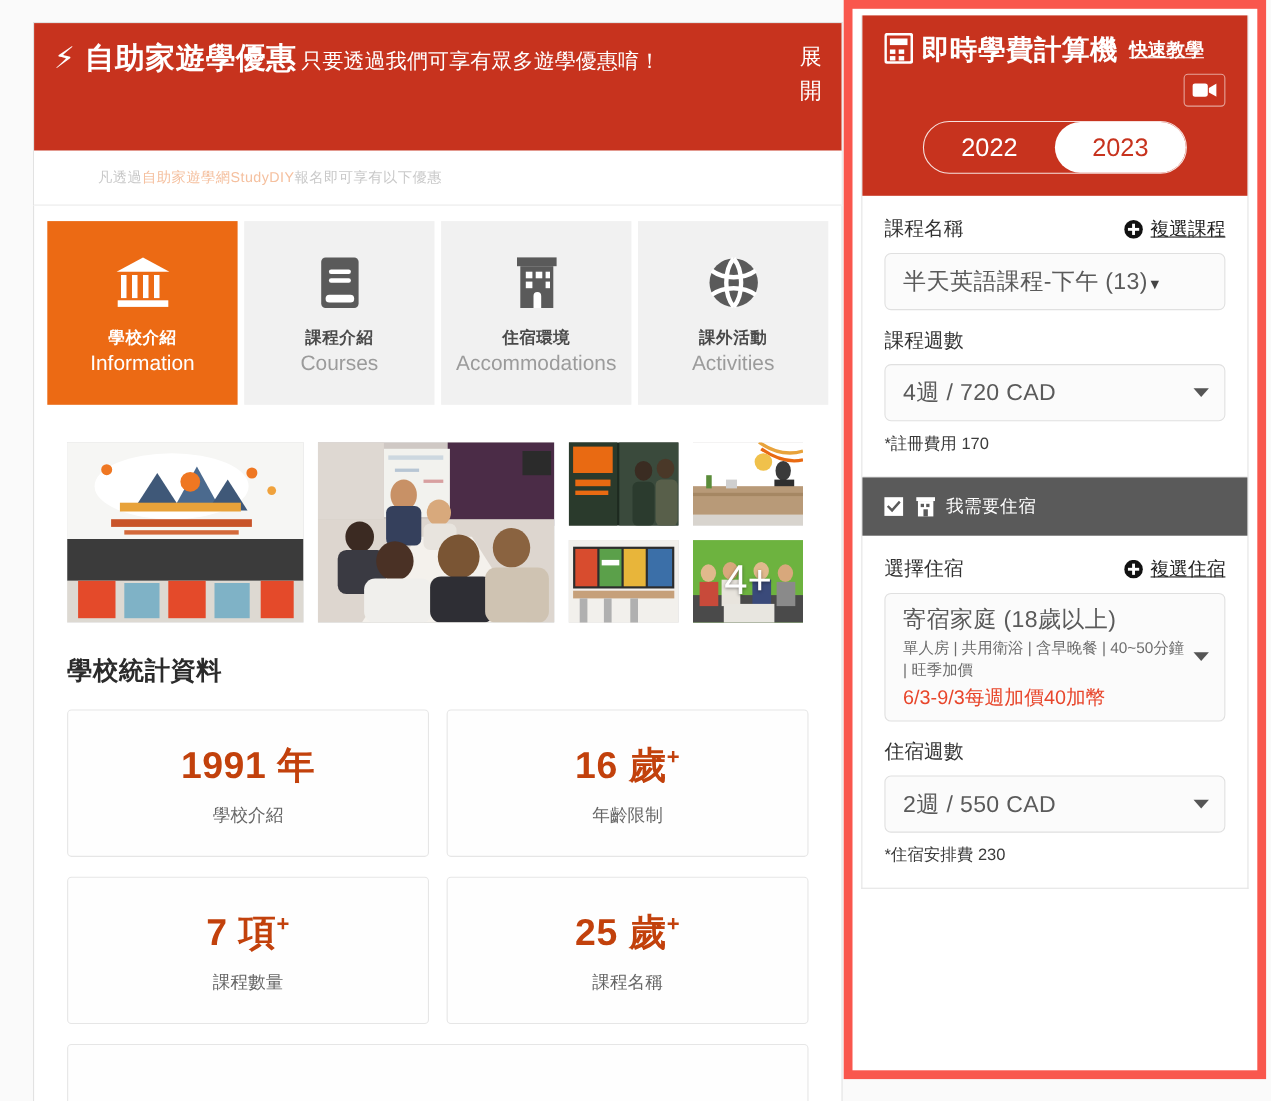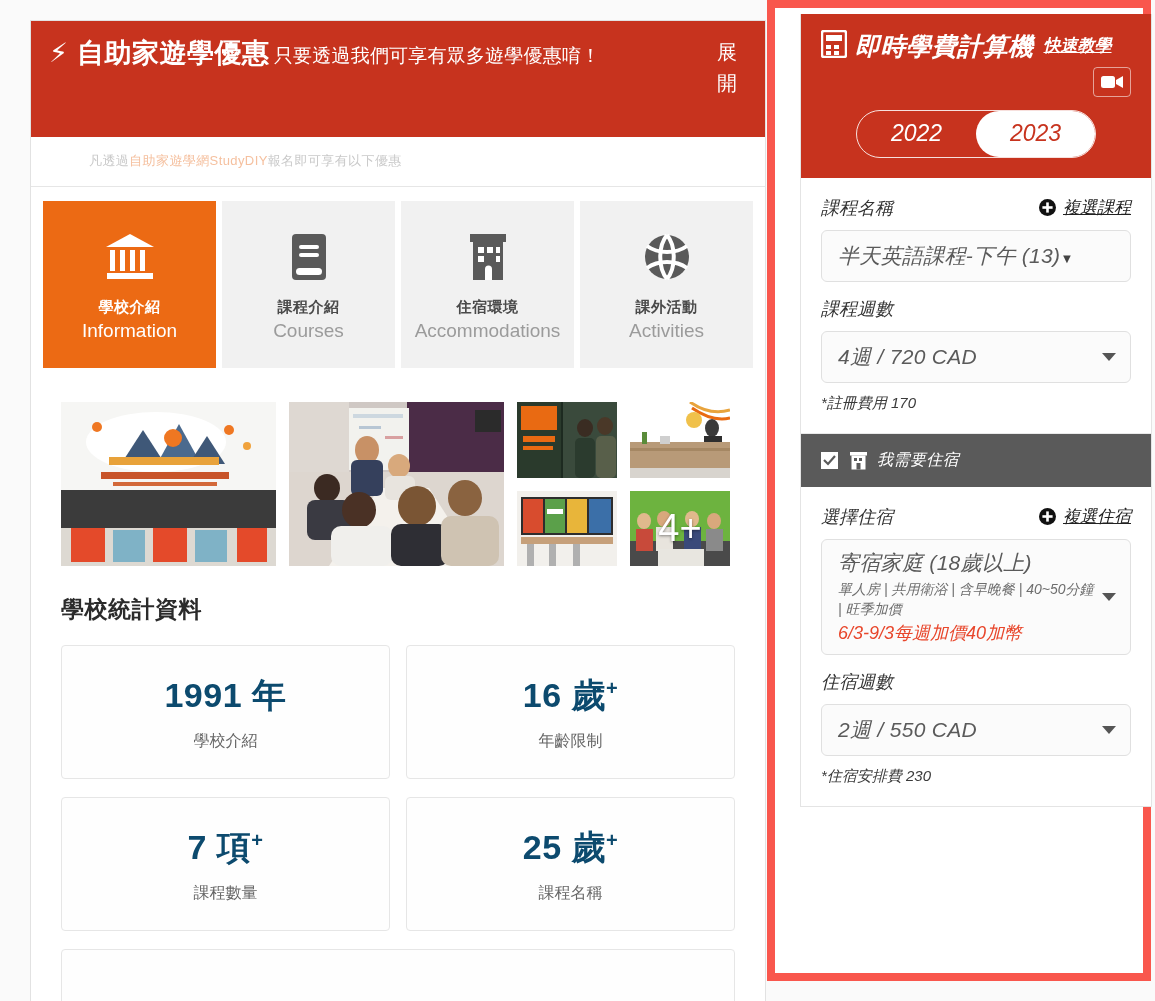--- a/index.html
+++ b/index.html
@@ -33,21 +33,21 @@
   .promo-title {
     font-size: 27px; font-weight: bold; line-height: 1.22;
     letter-spacing: .5px;
   }
   .promo-sub {
     font-size: 19px; font-weight: normal; line-height: 1.22;
     letter-spacing: .2px;
   }
   .promo-toggle {
     flex: 0 0 auto; width: 30px; margin-left: 14px;
-    font-size: 20px; line-height: 1.55; text-align: left;
+    font-size: 20px; line-height: 1.55; text-align: right;
     cursor: pointer; color: #fff;
   }
   .promo-note {
     padding: 15px 22px 16px 58px;
     font-size: 13px; color: #c9c9c9; letter-spacing: .4px;
     border-bottom: 1px solid #e6e6e6;
     background: #fff;
   }
   .promo-note .hl { color: #f5c09f; }
 
@@ -104,43 +104,42 @@
     display: grid; grid-template-columns: 1fr 1fr; gap: 18px 16px;
   }
   .stat-card {
     border: 1px solid #e6e6e6; border-radius: 4px;
     background: #fefefe;
     height: 134px;
     display: flex; flex-direction: column;
     align-items: center; justify-content: center;
   }
   .stat-val {
-    color: #0c4a6e; font-size: 34px; font-weight: bold;
+    color: #c2410c; font-size: 34px; font-weight: bold;
     letter-spacing: .5px;
   }
   .stat-val sup { font-size: 20px; vertical-align: super; }
   .stat-lab { margin-top: 12px; font-size: 16px; color: #666; }
   .stat-wide {
     grid-column: 1 / span 2; height: 134px;
   }
 
   
   .right-highlight {
     position: absolute; left: 767px; top: 0px;
     width: 384px; height: 981px;
     border: 8px solid #f9574d;
     background: #ffffff;
   }
   .calc {
-    position: absolute; left: 800px; top: 14px;
+    position: absolute; left: 783px; top: 14px;
     width: 352px;
     background: #fff;
     border: 1px solid #e4e4e4;
     border-top: none;
-    font-style: italic;
   }
   .calc-head {
     background: #c7331e; color: #fff;
     padding: 16px 20px 20px 20px;
   }
   .calc-titlerow { display: flex; align-items: flex-start; flex-wrap: wrap; }
   .calc-icon { margin-right: 8px; flex: 0 0 auto; }
   .calc-title {
     font-size: 25px; font-weight: bold; line-height: 1.3;
     letter-spacing: .5px; max-width: 200px;

